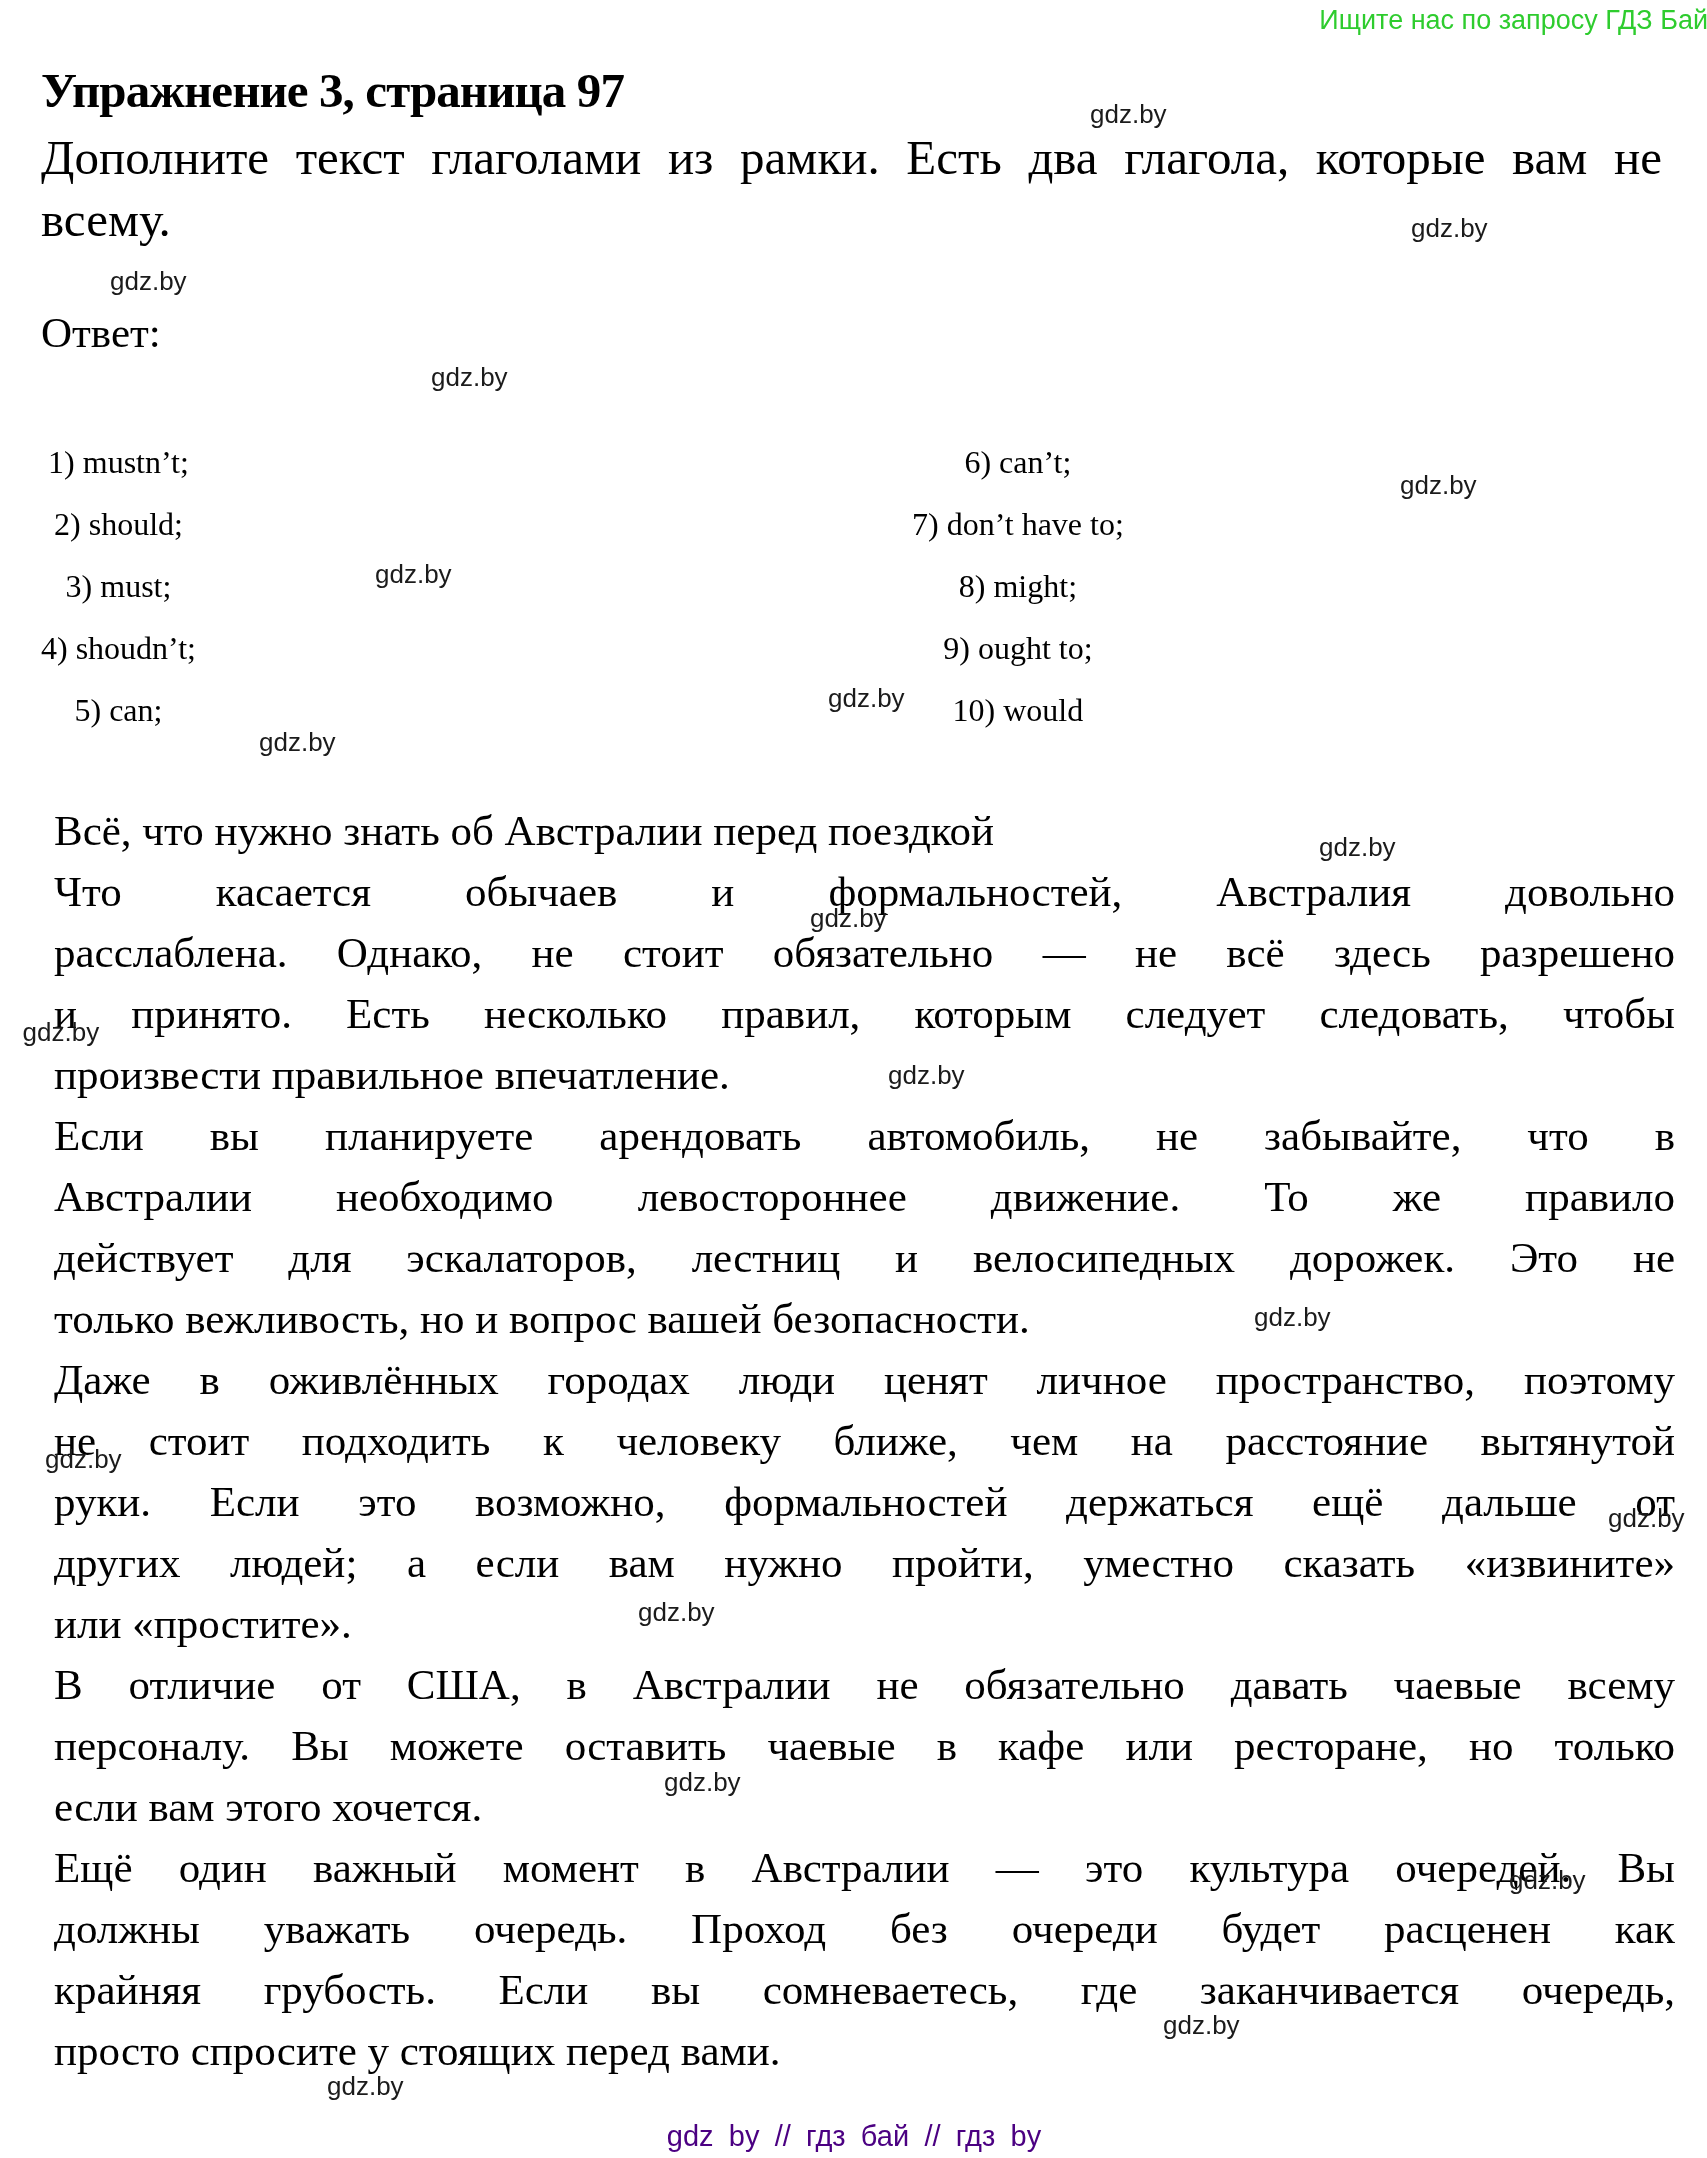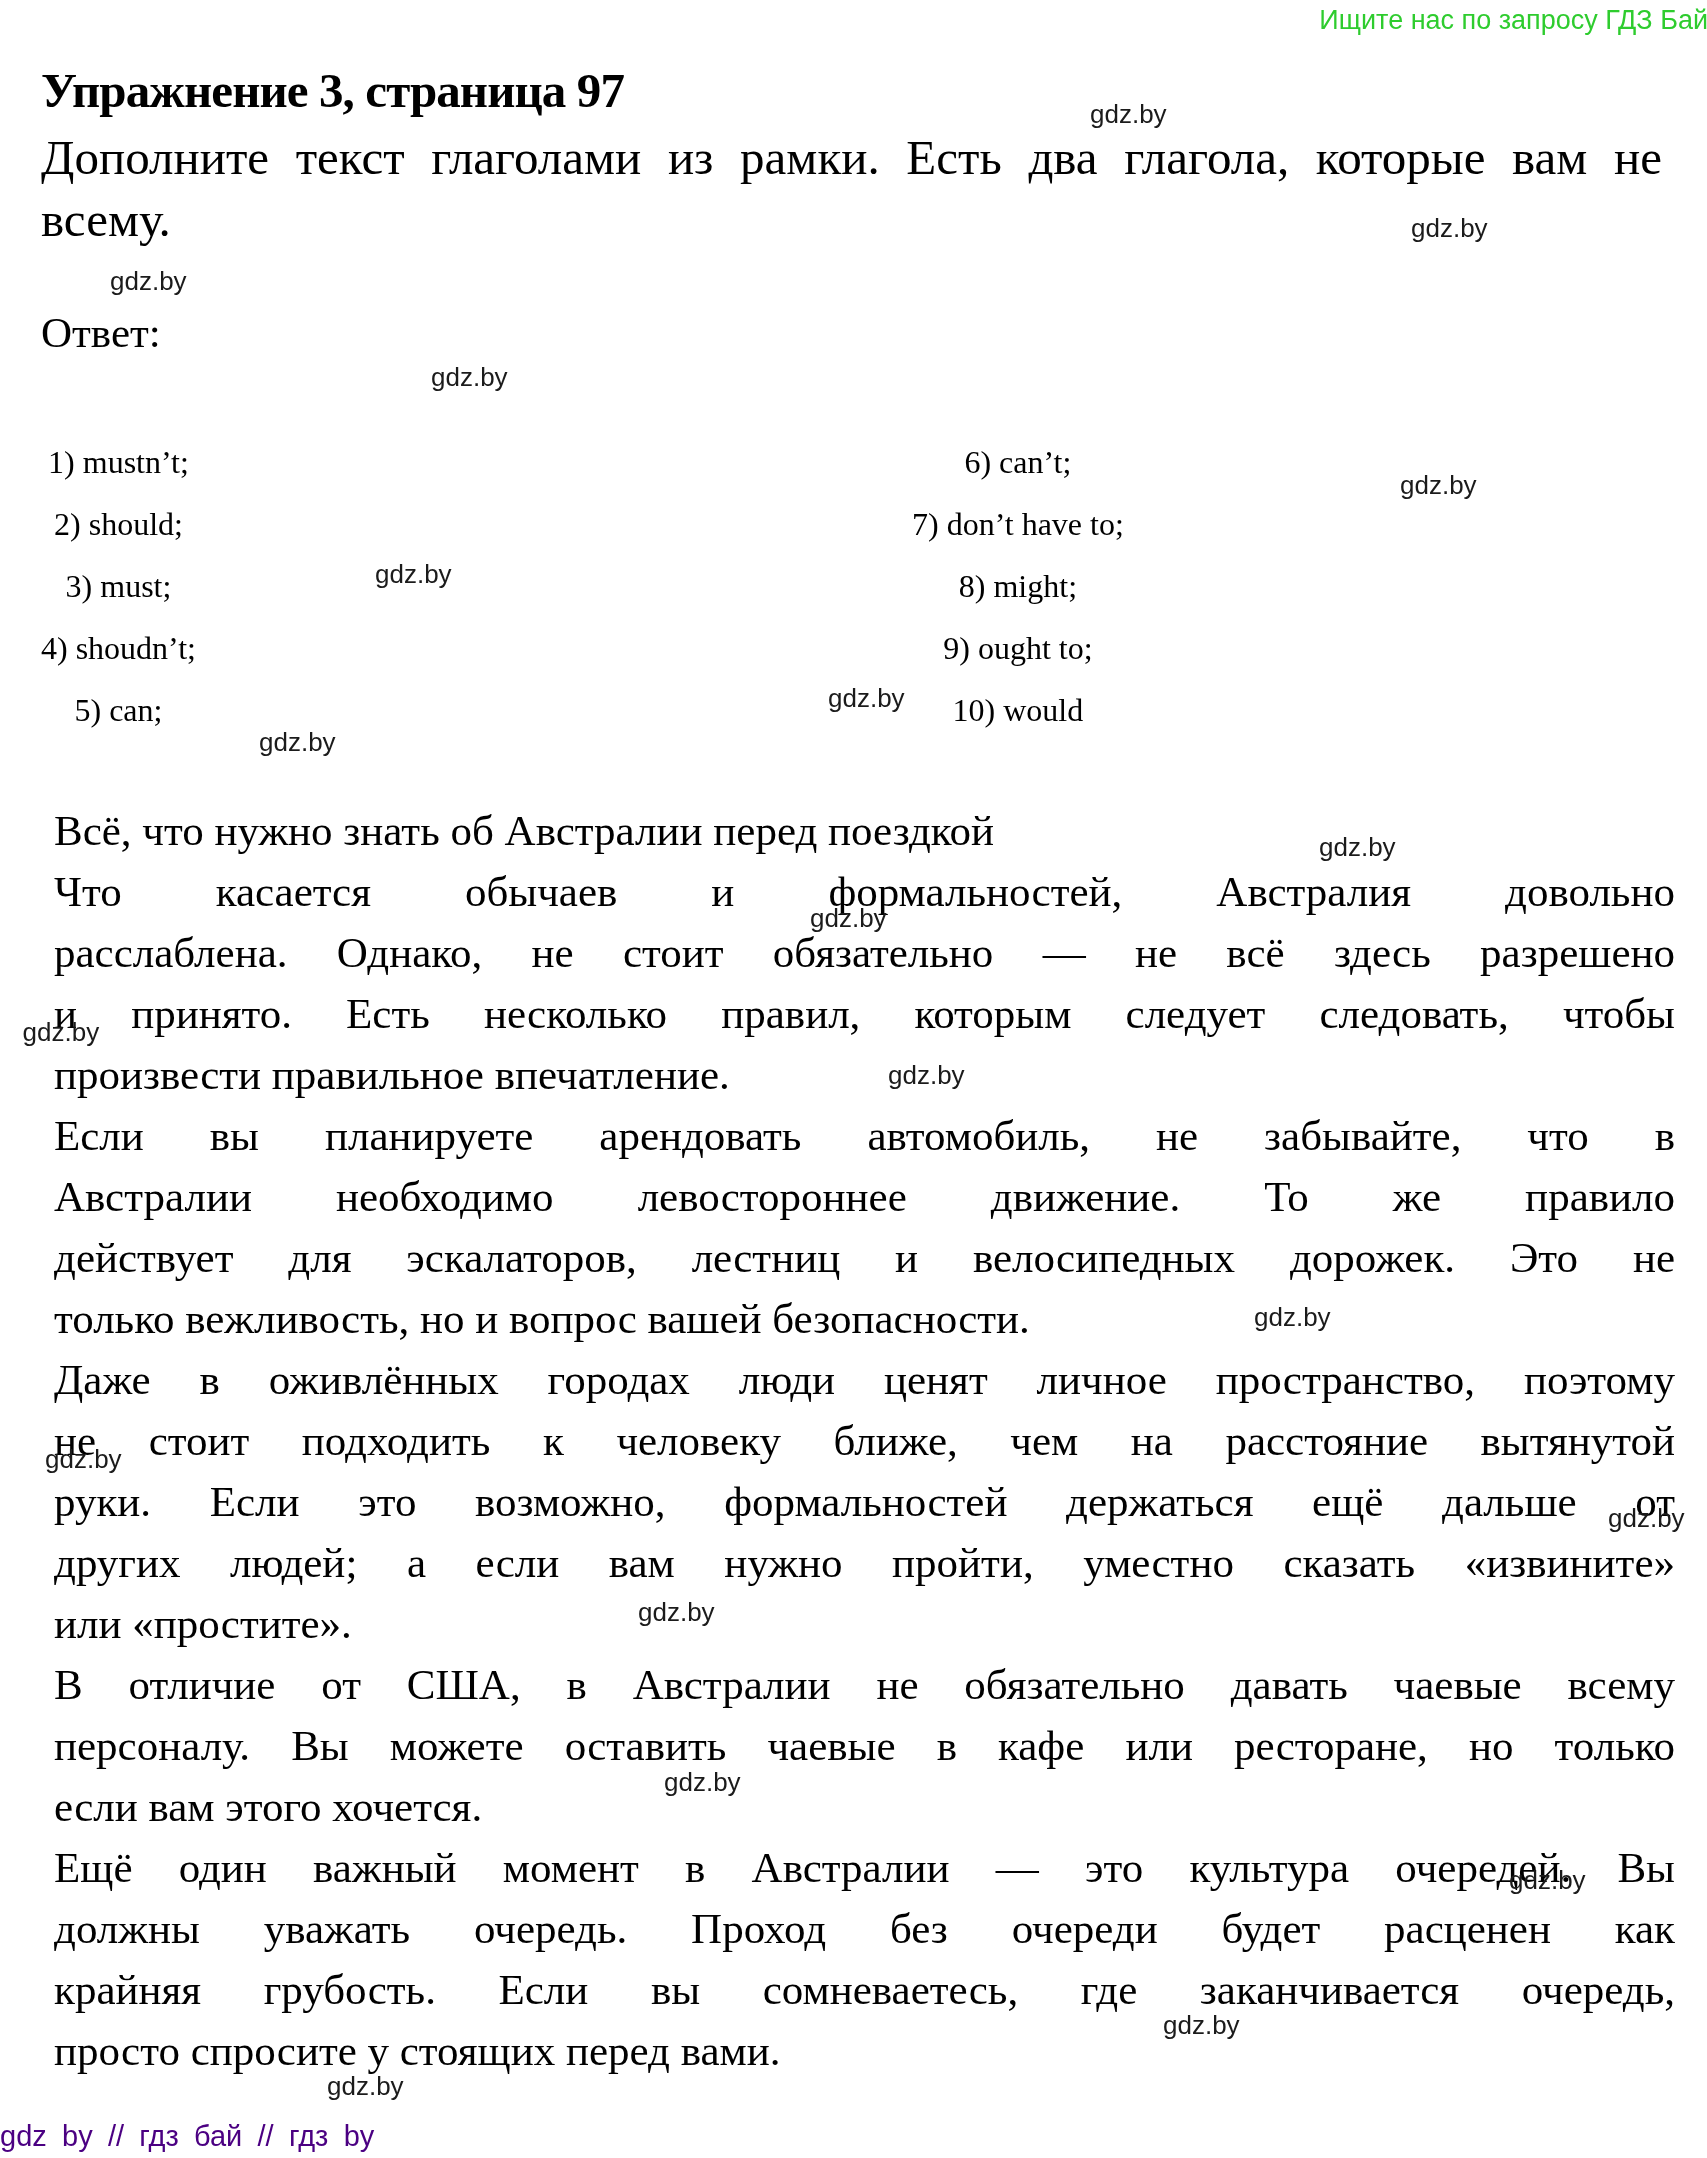--- a/index.html
+++ b/index.html
@@ -67,20 +67,21 @@
     font-family: "Liberation Sans", sans-serif;
     font-size: 26px;
     line-height: 1;
     color: var(--wm-color, #1b1b1b);
     white-space: nowrap;
   }
   .footer {
     position: absolute;
     left: 0; top: 2120px;
     width: 100%;
+    text-align: center;
     font-family: "Liberation Sans", sans-serif;
     font-size: 29px;
     word-spacing: 7.2px;
     color: var(--footer-color, #4b0082);
   }
 </style>
 </head>
 <body>
 
 <div class="page">

